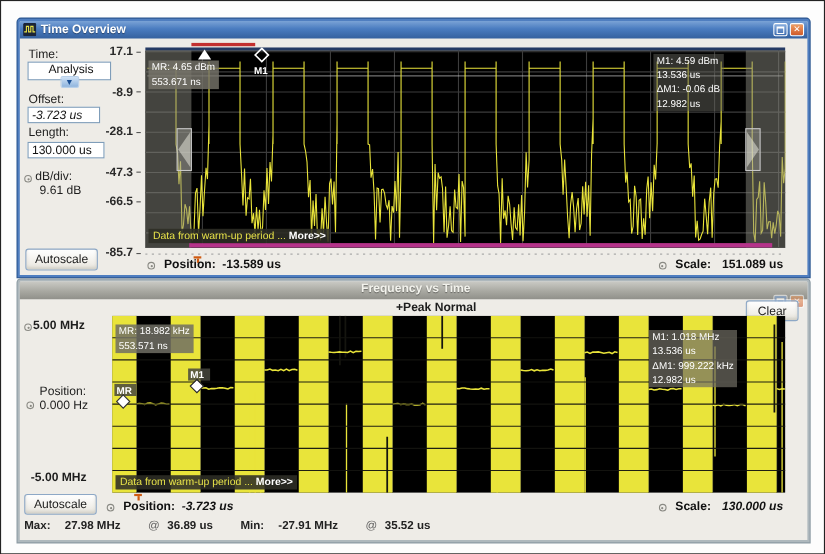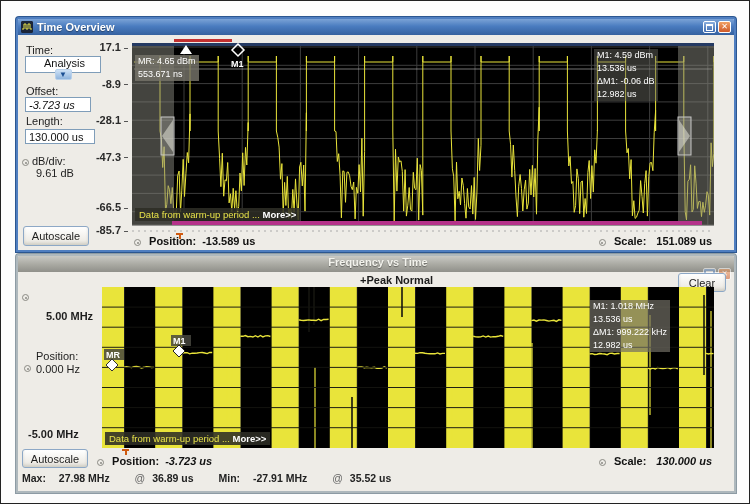--- a/index.html
+++ b/index.html
@@ -87,21 +87,21 @@
     <span class="adj" style="left:4px;top:140px;"></span>
     <span class="lbl" style="left:14px;top:136px;">dB/div:</span>
     <span class="lbl" style="left:18px;top:148px;">9.61 dB</span>
     <div class="btn" style="left:5px;top:207px;width:64px;height:18px;">Autoscale</div>
 
     <div id="w1-yticks" class="abs" style="left:0;top:0;width:110px;height:235px;">
         <span class="ytick" style="top: 22px;">17.1</span>
         <span class="ytick" style="top: 58.6px;">-8.9</span>
         <span class="ytick" style="top: 95.2px;">-28.1</span>
         <span class="ytick" style="top: 131.8px;">-47.3</span>
-        <span class="ytick" style="top: 182px; margin-left: 32px;">-66.5</span>
+        <span class="ytick" style="top: 158px; margin-left: 32px;">-66.5</span>
         <span class="ytick" style="top: 205px;">-85.7</span>
       </div>
 
     <div class="plotwrap" style="left:114px;top:24px;width:582px;height:196px;">
       <div class="redbar" style="left:42px;top:-4px;width:58px;"></div>
       <svg id="svgTop" width="582" height="192" viewBox="0 0 582 192">
           <rect x="0" y="0" width="582" height="3" fill="#253a63"></rect>
           <rect x="0" y="3" width="582" height="179" fill="#000000"></rect>
           <g>
             <line x1="52" y1="3" x2="52" y2="182" stroke="#3d3d3d"></line>
@@ -182,21 +182,21 @@
             <span class="glyph"></span>
           </span>
         <span class="wbtn wbtn-close">✕</span>
       </span>
     </div>
 
     <span class="lbl" style="left:342px;top:18px;font-weight:bold;">+Peak Normal</span>
     <div class="btn" style="left:660px;top:17px;width:46px;height:17px;">Clear</div>
 
     <span class="adj" style="left:4px;top:38px;"></span>
-    <span class="lbl" style="left:28px;top:34px;font-weight:bold;margin-top:20px;">5.00 MHz</span>
+    <span class="lbl" style="left:12px;top:34px;font-weight:bold;">5.00 MHz</span>
     <span class="lbl" style="left:18px;top:94px;">Position:</span>
     <span class="adj" style="left:6px;top:109px;"></span>
     <span class="lbl" style="left:18px;top:107px;">0.000 Hz</span>
     <span class="lbl" style="left:10px;top:172px;font-weight:bold;">-5.00 MHz</span>
     <div class="btn" style="left:4px;top:193px;width:64px;height:17px;">Autoscale</div>
 
     <div class="plotwrap" style="left:84px;top:31px;width:612px;height:168px;">
       <svg id="svgBot" width="612" height="161" viewBox="0 0 612 161">
           <rect x="0" y="0" width="612" height="161" fill="#000000"></rect>
           <g>
@@ -260,20 +260,24 @@
             <line x1="0" y1="120.6" x2="612" y2="120.6" stroke="rgba(20,20,16,0.95)"></line>
             <line x1="0" y1="140.7" x2="612" y2="140.7" stroke="rgba(20,20,16,0.95)"></line>
           </g>
           <rect x="2" y="62" width="20" height="11" fill="rgba(70,70,62,0.85)"></rect>
           <text x="4" y="71" fill="#fff" font-size="9" font-weight="bold">MR</text>
           <polygon points="10,72 16,78 10,84 4,78" fill="#fff" stroke="#333"></polygon>
           <rect x="69" y="48" width="20" height="11" fill="rgba(70,70,62,0.85)"></rect>
           <text x="71" y="57" fill="#fff" font-size="9" font-weight="bold">M1</text>
           <polygon points="77,58 83,64 77,70 71,64" fill="#fff" stroke="#222"></polygon>
         </svg>
+      <div class="rbox" style="left:3px;top:8px;background:rgba(112,110,100,.85);">
+        <div>MR: 18.982 kHz</div>
+          <div>553.571 ns</div>
+      </div>
       <div class="rbox" style="left:488px;top:13px;background:rgba(112,110,100,.7);">
         <div>M1: 1.018 MHz</div>
           <div>13.536 us</div>
         <div>ΔM1: 999.222 kHz</div>
           <div>12.982 us</div>
       </div>
       <div class="banner" style="left:3px;top:145px;">
         <span>Data from warm-up period ... </span><span class="more">More&gt;&gt;</span>
       </div>
       <span class="tmark" style="left:20px;top:162px;"></span>

